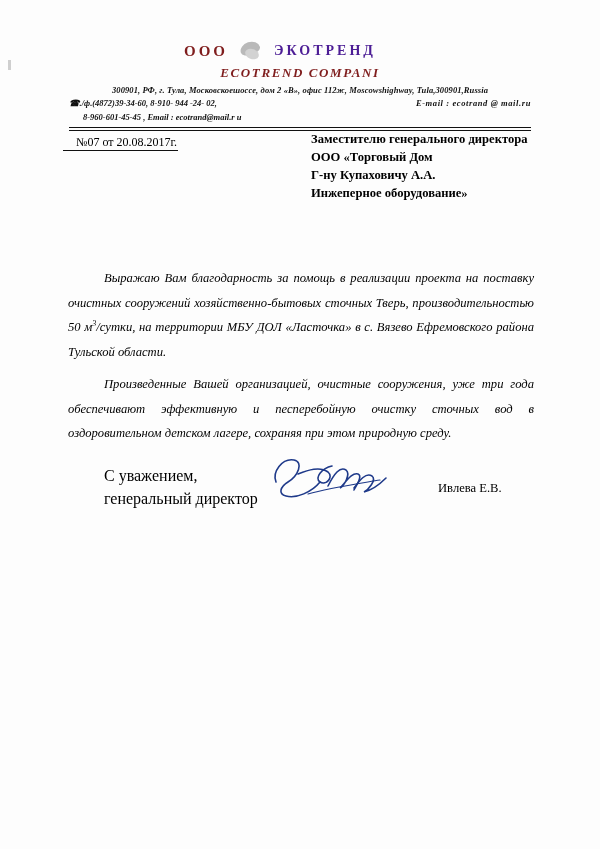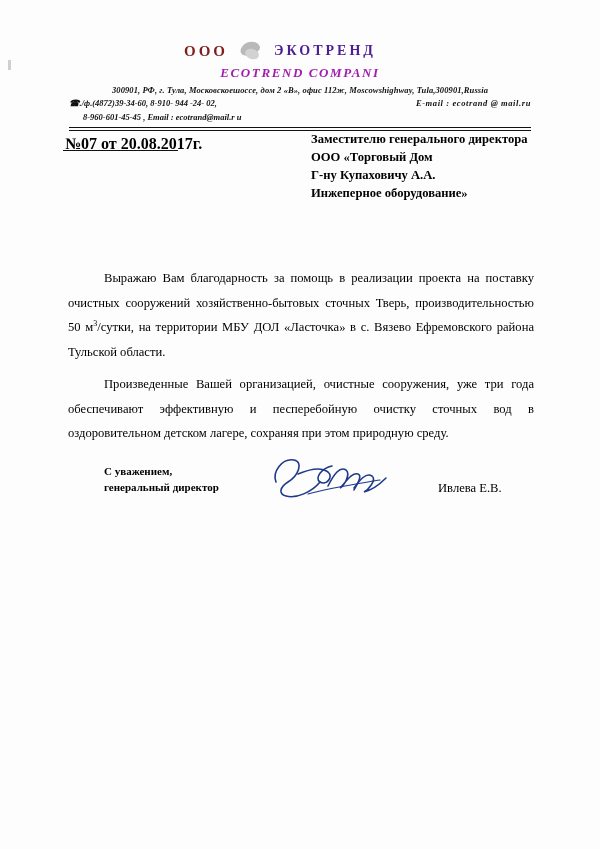--- a/index.html
+++ b/index.html
@@ -76,21 +76,21 @@
     font-weight: bold;
   }
   .company-latin {
     text-align: center;
     font-family: "Liberation Serif", serif;
     font-size: 13px;
     font-weight: bold;
     font-style: italic;
     letter-spacing: 1.6px;
     margin-top: 1px;
-    color: #a21caf;
+    color: #7f1d1d;
   }
   .addr-block {
     margin: 3px auto 0 auto;
     width: 462px;
     text-align: center;
     font-size: 8.5px;
     font-style: italic;
     font-weight: bold;
     line-height: 1.45;
     color: #111;
@@ -117,24 +117,24 @@
     border-bottom: 1.6px solid #111;
   }
   .rule2 {
     width: 462px;
     margin: 2px auto 0 auto;
     border-bottom: 0.8px solid #111;
   }
   
   .docnum {
     position: absolute;
-    left: 65px;
+    left: 76px;
     top: 135px;
-    font-size: 16px;
-    font-weight: bold;
+    font-size: 12px;
+    font-weight: normal;
   }
   .docnum-underline {
     position: absolute;
     left: 63px;
     top: 150px;
     width: 115px;
     border-bottom: 1px solid #111;
   }
   .addressee {
     position: absolute;
@@ -158,34 +158,34 @@
     left: 68px;
     top: 266px;
     width: 466px;
     font-size: 12.6px;
     line-height: 1.95;
     text-align: justify;
   }
   .body-text p {
     margin: 0 0 0 0;
     text-indent: 36px;
+    font-style: italic;
   }
   .body-text p + p { margin-top: 8px; }
   sup {
     font-size: 8px;
     vertical-align: super;
   }
   
   .sig-block {
     position: absolute;
     left: 104px;
     top: 464px;
-    font-size: 11px;
+    font-size: 16px;
     line-height: 1.45;
-    font-weight: bold;
   }
   .sig-name {
     position: absolute;
     left: 438px;
     top: 481px;
     font-size: 12.6px;
     font-weight: normal;
   }
   .signature {
     position: absolute;

